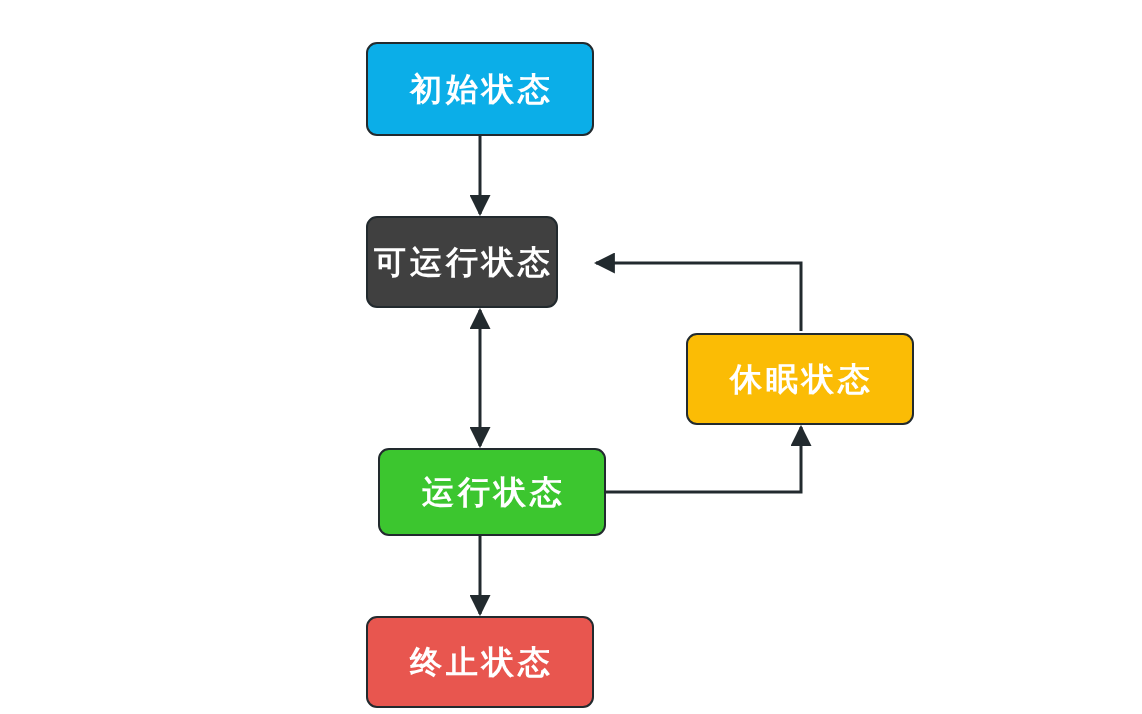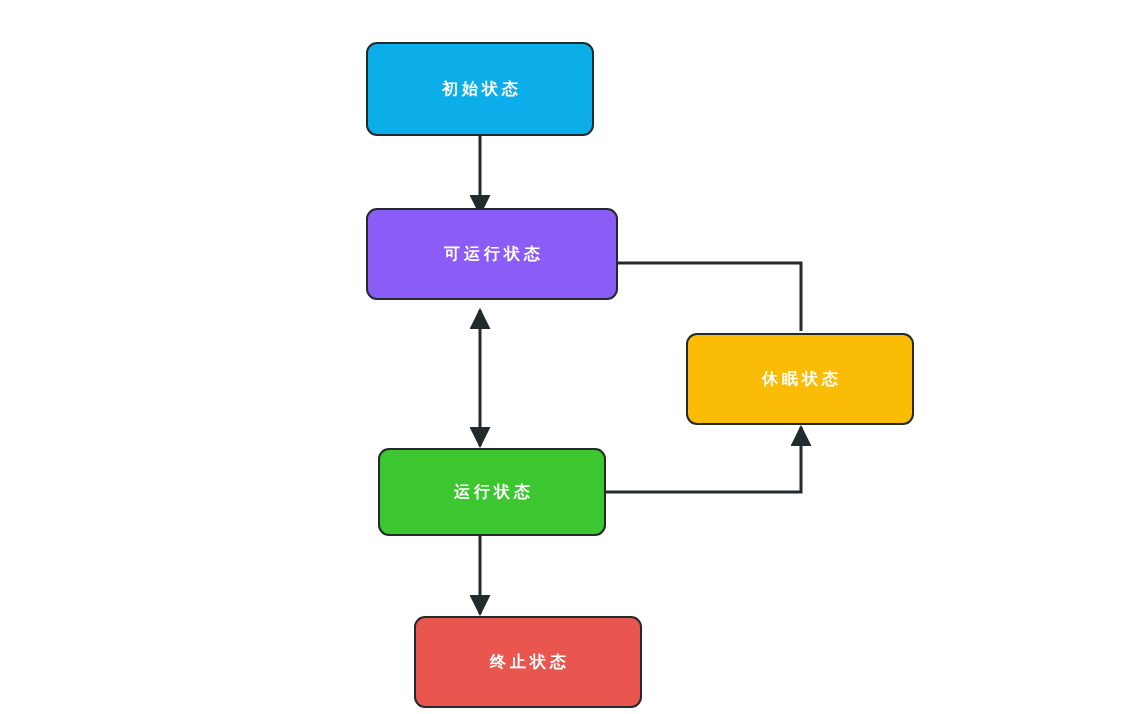--- a/index.html
+++ b/index.html
@@ -32,21 +32,21 @@
     border: 2px solid #222a2e;
     border-radius: 11px;
     display: flex;
     align-items: center;
     justify-content: center;
     z-index: 2;
   }
   .node-label {
     color: #ffffff;
     font-family: "DejaVu Sans", sans-serif;
-    font-size: 16px;
+    font-size: 32px;
     font-weight: 700;
     letter-spacing: 4px;
     text-indent: 4px;
     line-height: 1;
     white-space: nowrap;
     user-select: none;
   }
 </style>
 </head>
 <body>
@@ -71,29 +71,29 @@
 
     <path d="M 594 492 L 801 492 L 801 427" fill="none" stroke="#222a2e" stroke-width="3" marker-end="url(#arrow-end)"></path>
 
     <path d="M 801 331 L 801 263 L 596 263" fill="none" stroke="#222a2e" stroke-width="3" marker-end="url(#arrow-end)"></path>
   </svg>
 
   <div class="node" style="left:366px; top:42px; width:228px; height:94px; background:#0BAEE8;">
     <span class="node-label">初始状态</span>
   </div>
 
-  <div class="node" style="left:366px; top:208px; width:252px; height:92px; background:#8b5cf6;">
+  <div class="node" style="left:366px; top:216px; width:192px; height:92px; background:#404040;">
     <span class="node-label">可运行状态</span>
   </div>
 
   <div class="node" style="left:366px; top:448px; width:228px; height:88px; background:#3CC62F;margin-left:12px;">
     <span class="node-label">运行状态</span>
   </div>
 
-  <div class="node" style="left:366px; top:616px; width:228px; height:92px; background:#E8564F;margin-left:48px;">
+  <div class="node" style="left:366px; top:616px; width:228px; height:92px; background:#E8564F;">
     <span class="node-label">终止状态</span>
   </div>
 
   <div class="node" style="left:686px; top:333px; width:228px; height:92px; background:#FBBC05;">
     <span class="node-label">休眠状态</span>
   </div>
 
 </div>
 
 </body></html>

